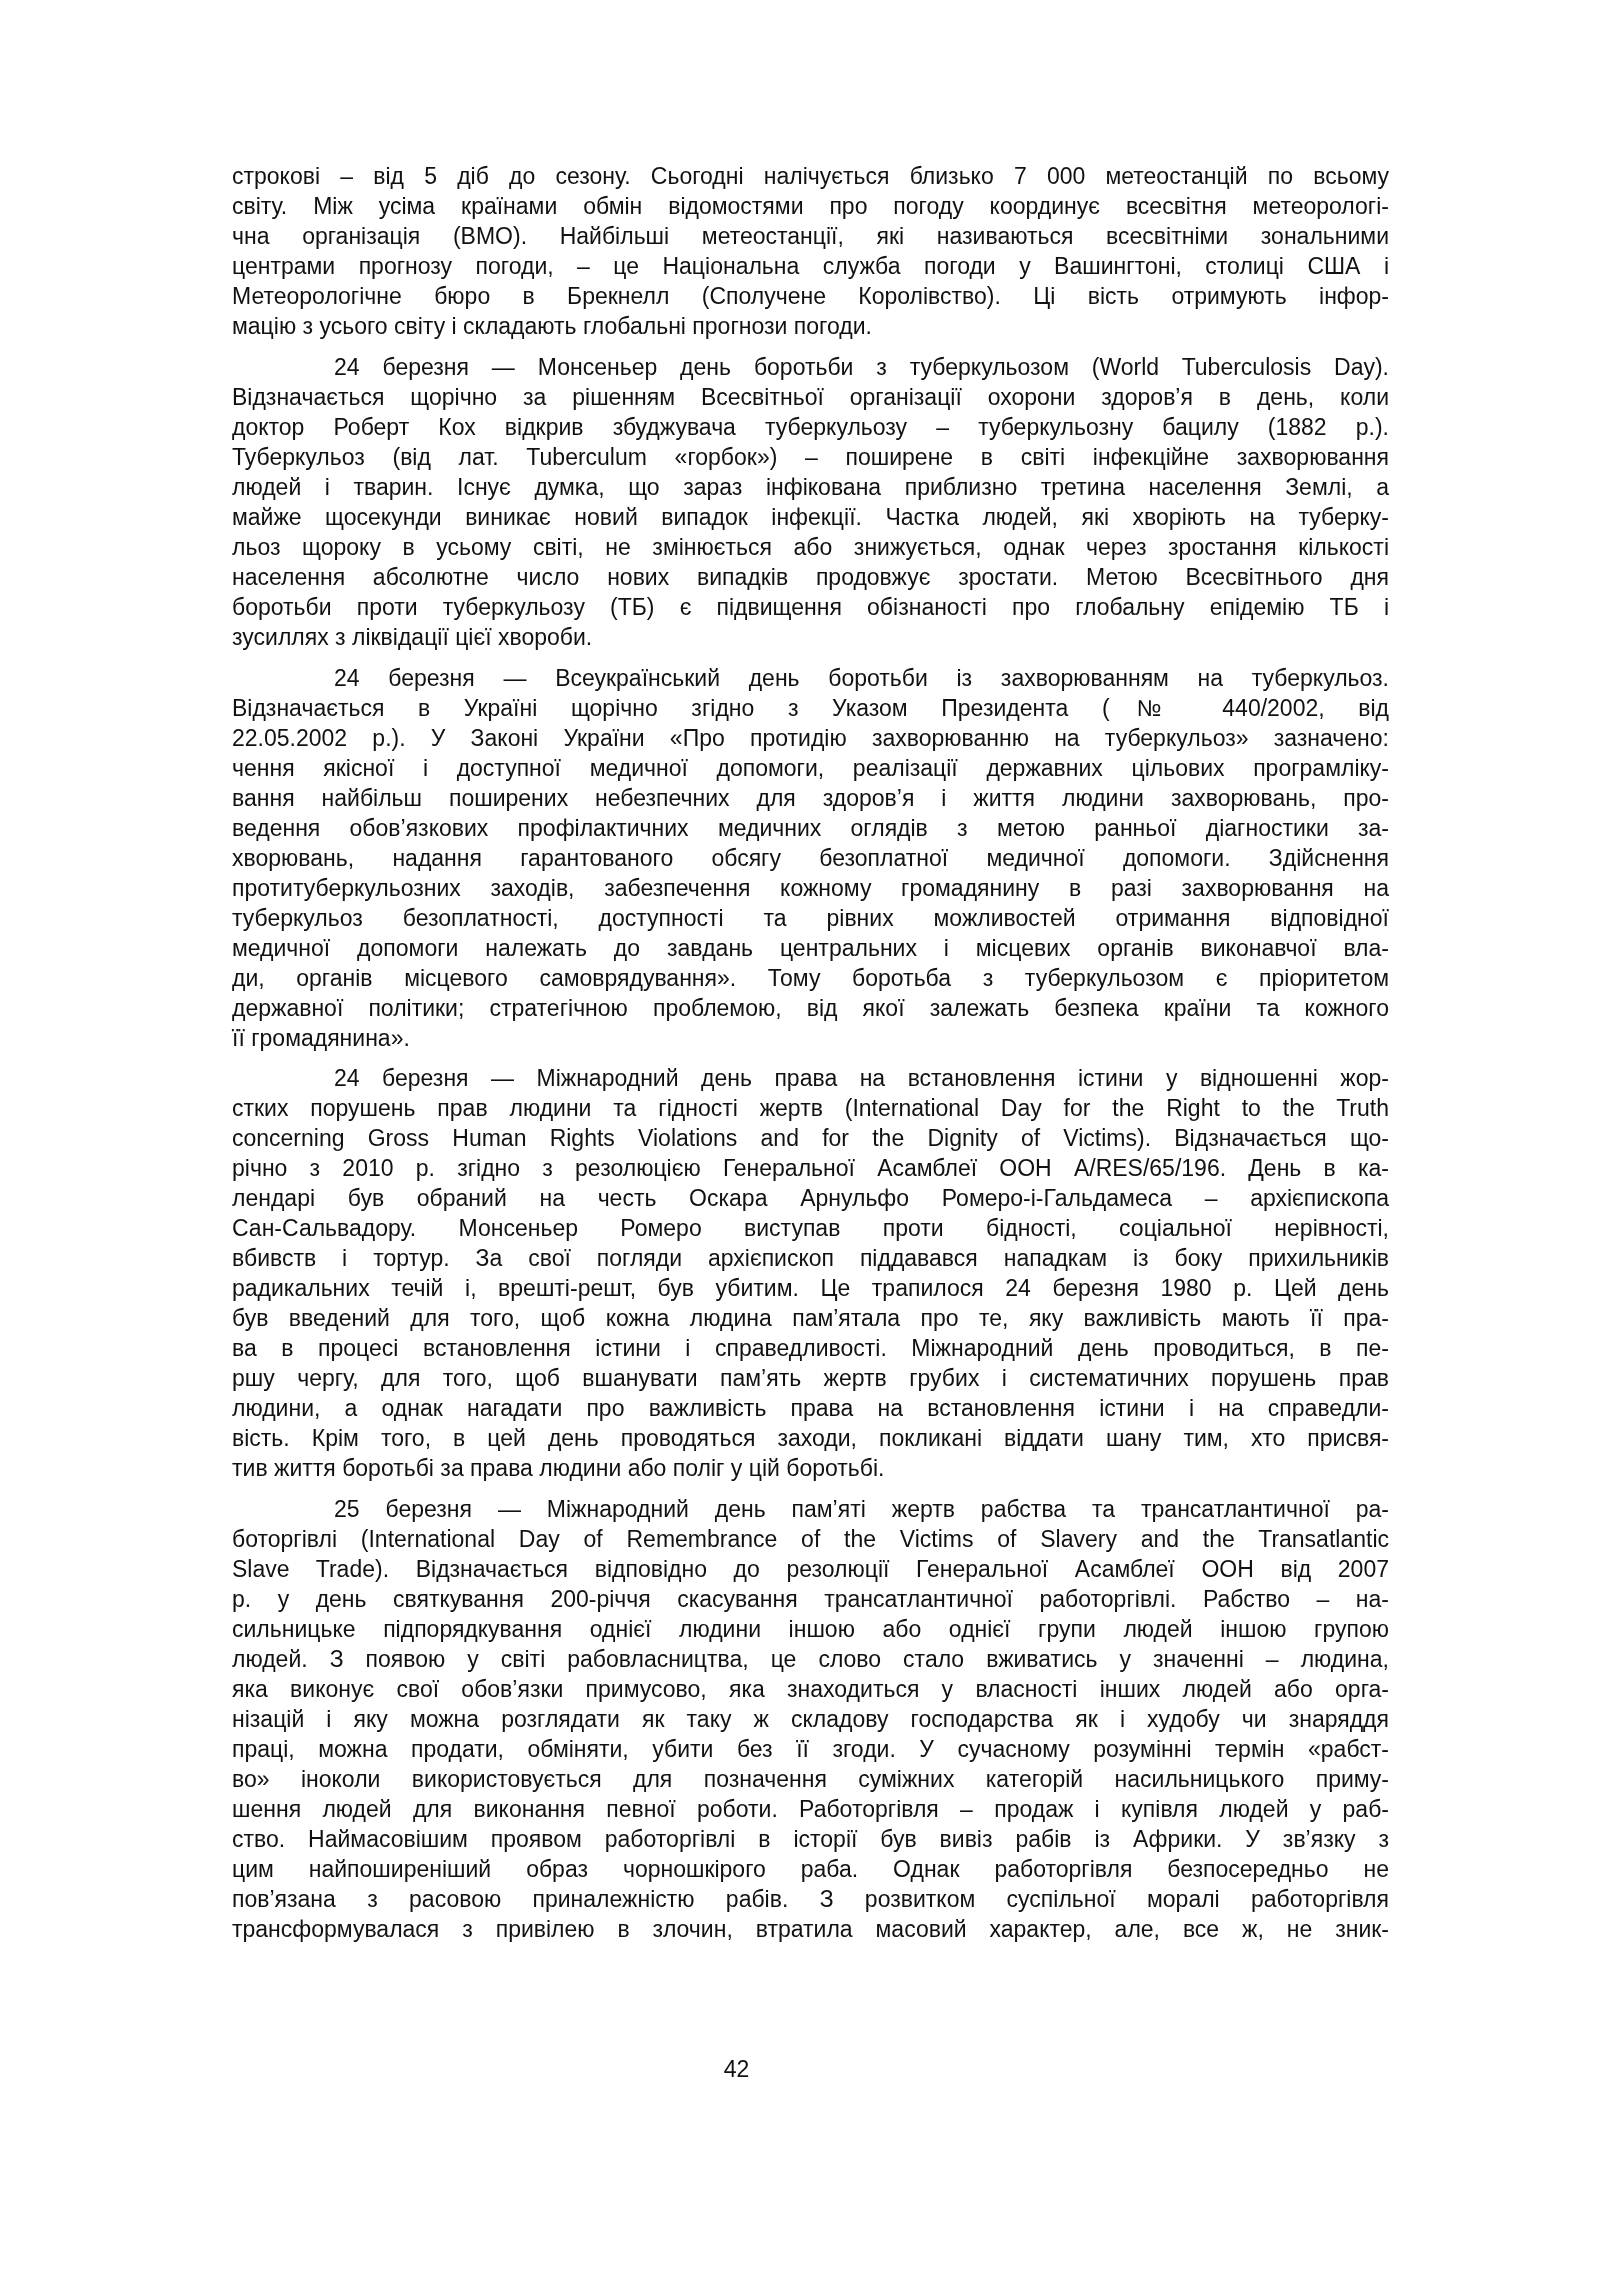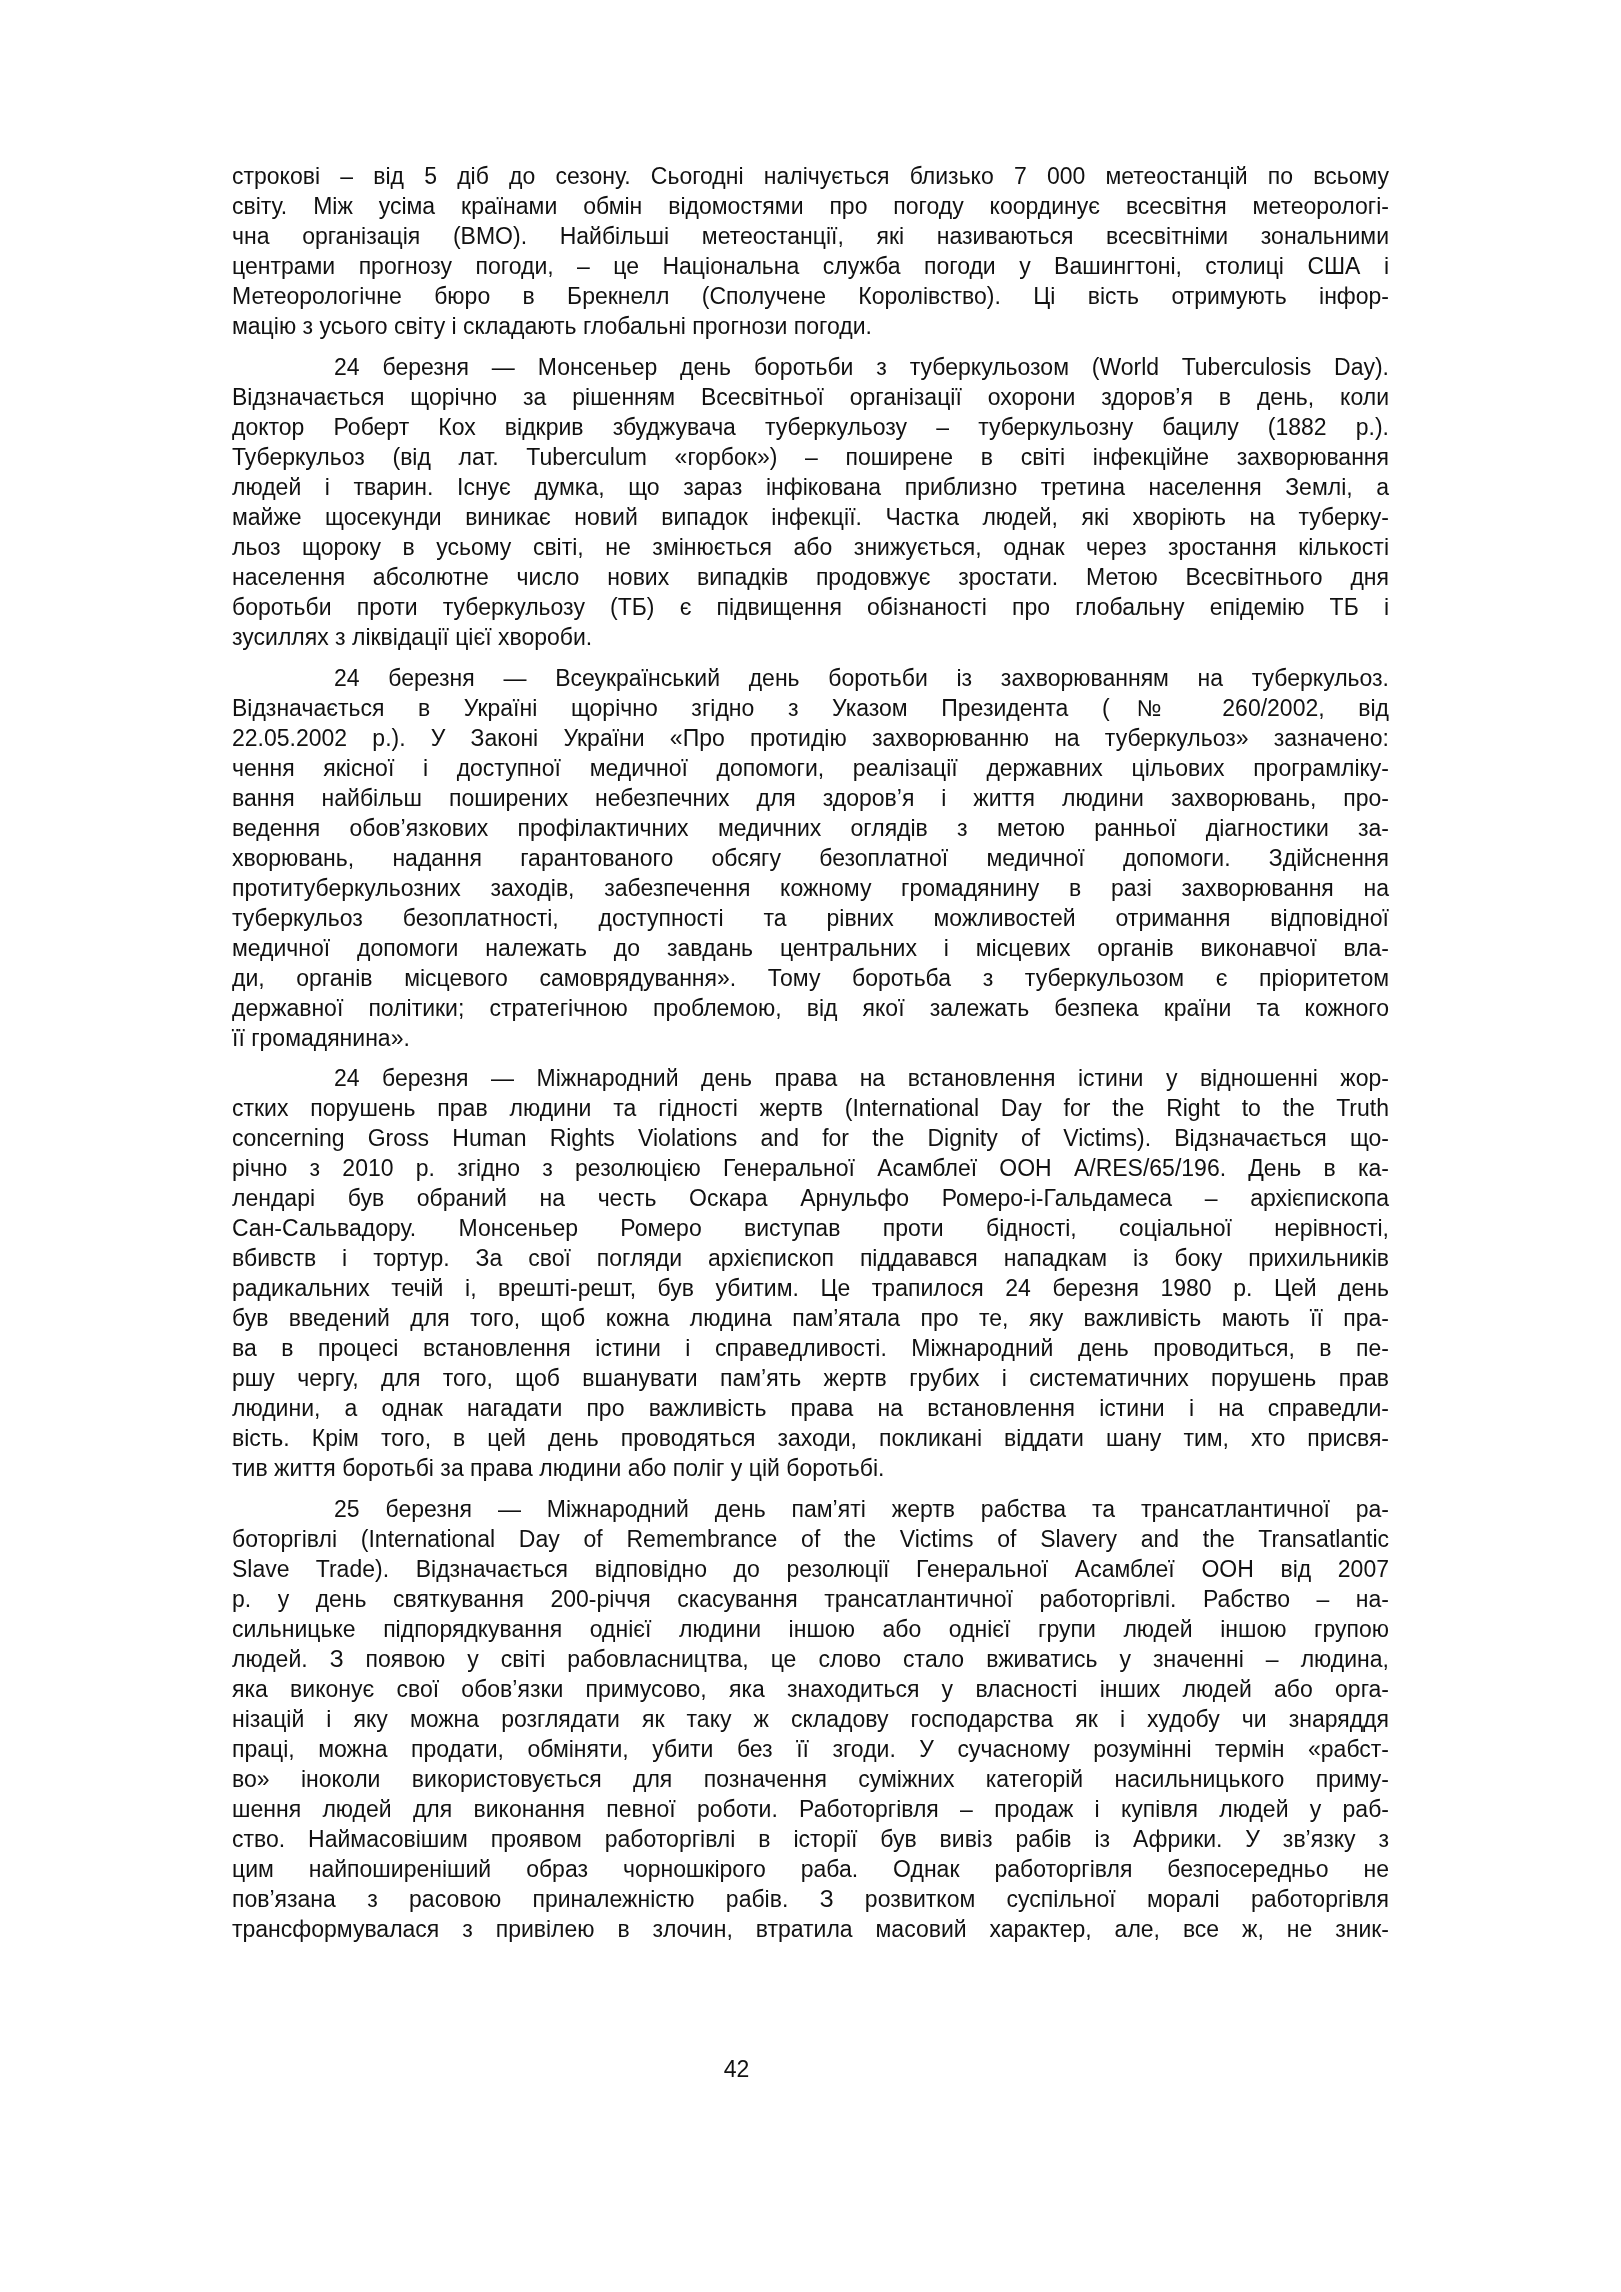--- a/index.html
+++ b/index.html
@@ -45,21 +45,21 @@
     <span class="line">людей і тварин. Існує думка, що зараз інфікована приблизно третина населення Землі, а</span>
     <span class="line">майже щосекунди виникає новий випадок інфекції. Частка людей, які хворіють на туберку-</span>
     <span class="line">льоз щороку в усьому світі, не змінюється або знижується, однак через зростання кількості</span>
     <span class="line">населення абсолютне число нових випадків продовжує зростати. Метою Всесвітнього дня</span>
     <span class="line">боротьби проти туберкульозу (ТБ) є підвищення обізнаності про глобальну епідемію ТБ і</span>
     <span class="line last">зусиллях з ліквідації цієї хвороби.</span>
   </div>
 
   <div class="para">
     <span class="line indent"><b class="date">24 березня</b><span> — Всеукраїнський день боротьби із захворюванням на туберкульоз.</span></span>
-    <span class="line">Відзначається в Україні щорічно згідно з Указом Президента (№ 260/2002, від</span>
+    <span class="line">Відзначається в Україні щорічно згідно з Указом Президента (№ 440/2002, від</span>
     <span class="line">22.05.2002 р.). У Законі України «Про протидію захворюванню на туберкульоз» зазначено:</span>
     <span class="line">чення якісної і доступної медичної допомоги, реалізації державних цільових програмліку-</span>
     <span class="line">вання найбільш поширених небезпечних для здоров’я і життя людини захворювань, про-</span>
     <span class="line">ведення обов’язкових профілактичних медичних оглядів з метою ранньої діагностики за-</span>
     <span class="line">хворювань, надання гарантованого обсягу безоплатної медичної допомоги. Здійснення</span>
     <span class="line">протитуберкульозних заходів, забезпечення кожному громадянину в разі захворювання на</span>
     <span class="line">туберкульоз безоплатності, доступності та рівних можливостей отримання відповідної</span>
     <span class="line">медичної допомоги належать до завдань центральних і місцевих органів виконавчої вла-</span>
     <span class="line">ди, органів місцевого самоврядування». Тому боротьба з туберкульозом є пріоритетом</span>
     <span class="line">державної політики; стратегічною проблемою, від якої залежать безпека країни та кожного</span>

